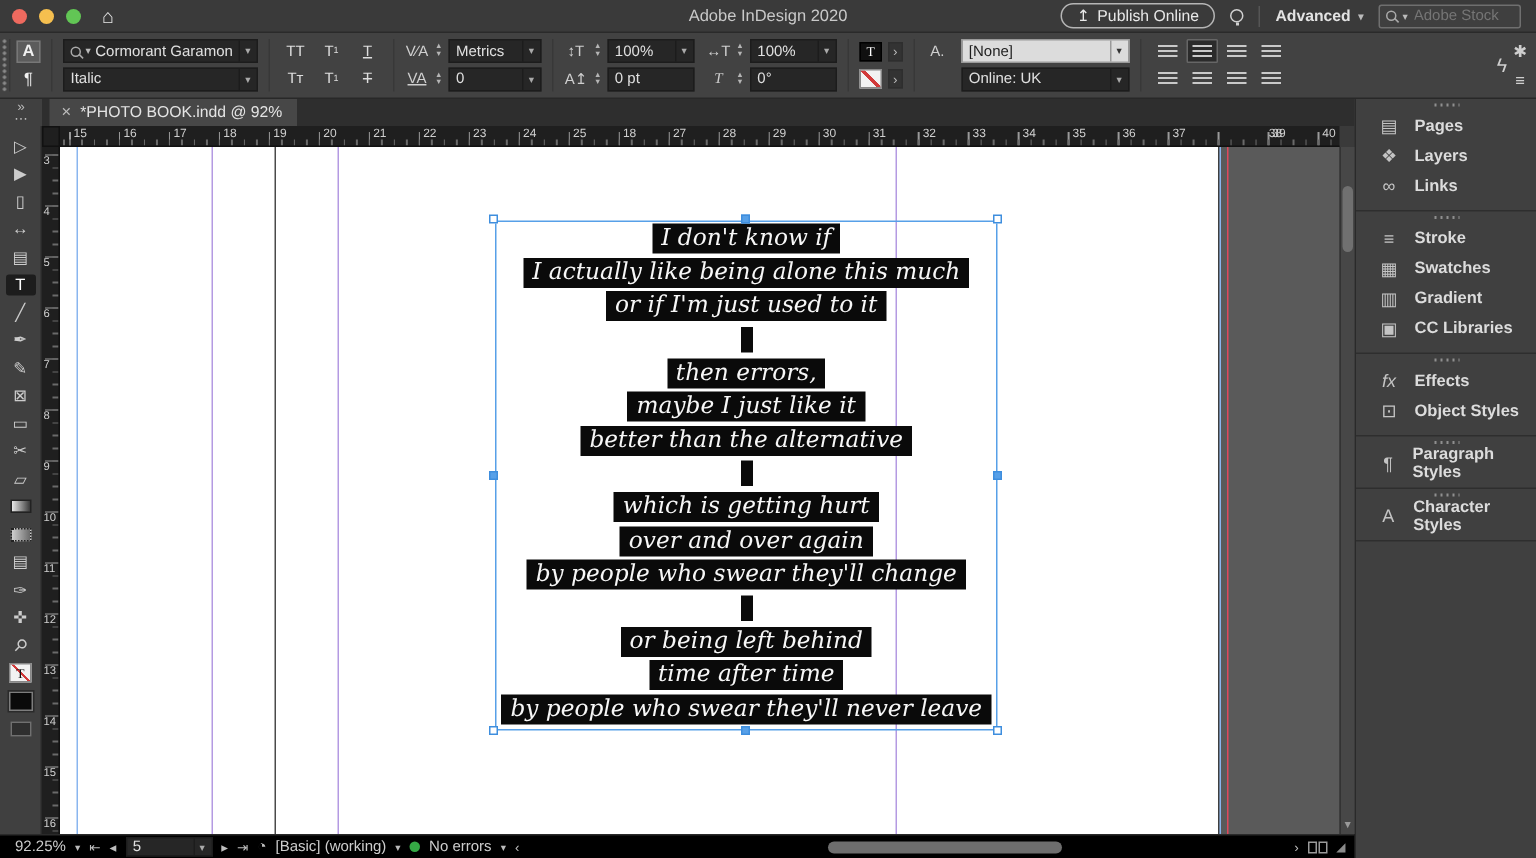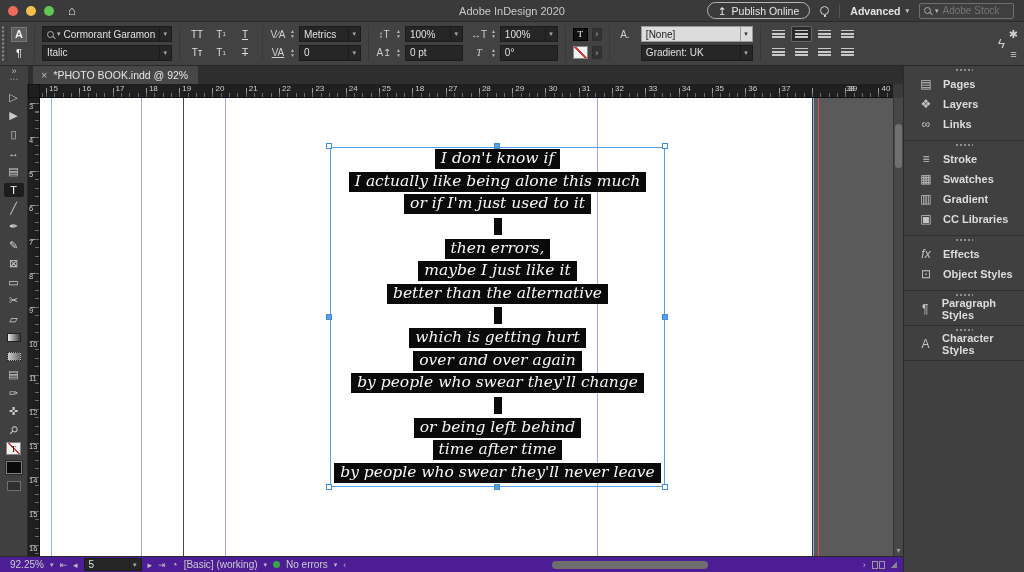--- a/index.html
+++ b/index.html
@@ -125,21 +125,21 @@
   .pgrip { height:8px; display:flex; align-items:center; justify-content:center; }
   .pgrip i { width:18px; height:2px; background:radial-gradient(circle,#8f8f8f 0.8px,transparent 1px); background-size:4px 2px; }
   .pitem { display:flex; align-items:center; gap:9px; height:20px; padding-left:14px; color:#dcdcdc; font-size:11px; font-weight:bold; }
   .picon { width:16px; text-align:center; color:#c4c4c4; font-size:12px; font-weight:normal; }
   .picon.fx { font-style:italic; font-family:Liberation Sans, sans-serif; }
 
   
   #vscroll { position:absolute; left:893px; top:98px; width:10px; height:458px; background:#474747; border-left:1px solid #333; }
   #vthumb { position:absolute; left:1px; top:26px; width:7px; height:44px; background:#707070; border-radius:4px; }
   #vdown { position:absolute; left:1px; bottom:2px; color:#9a9a9a; font-size:7px; }
-  #statusbar { position:absolute; left:0; top:556px; width:903px; height:16px; background:#4c1d95; border-top:1px solid #2a2a2a;
+  #statusbar { position:absolute; left:0; top:556px; width:903px; height:16px; background:#000000; border-top:1px solid #2a2a2a;
     display:flex; align-items:center; gap:6px; padding:0 6px 0 10px; font-size:10px; color:#cdcdcd; }
   #statusbar .nav { color:#bdbdbd; font-size:9px; }
   #pagefield { width:58px; height:13px; }
   .dot { width:7px; height:7px; border-radius:50%; background:#35a845; }
   #hscrolltrack { flex:1; height:12px; position:relative; }
   #hthumb { position:absolute; left:200px; top:2px; width:156px; height:8px; background:#6e6e6e; border-radius:4px; }
   #spread-ic { display:flex; gap:1px; }
   #spread-ic i { width:6px; height:8px; border:1px solid #9a9a9a; display:block; }
   #grip-br { color:#8a8a8a; font-size:8px; }
 </style>
@@ -310,21 +310,21 @@
       <div class="cp-row" style="gap:8px">
         <span class="cp-ic">A.</span>
         <span class="field light" style="width:112px">
           <span>[None]</span>
           <span class="dd">▾</span>
         </span>
       </div>
       <div class="cp-row" style="gap:8px">
         <span class="cp-ic"></span>
         <span class="field" style="width:112px">
-          <span>Gradient: UK</span>
+          <span>Online: UK</span>
           <span class="dd">▾</span>
         </span>
       </div>
     </div>
     <div class="cp-sep"></div>
 
     <div class="cp-col">
       <div class="cp-row" style="gap:2px">
         <span class="albtn">
             <span class="al"></span>

